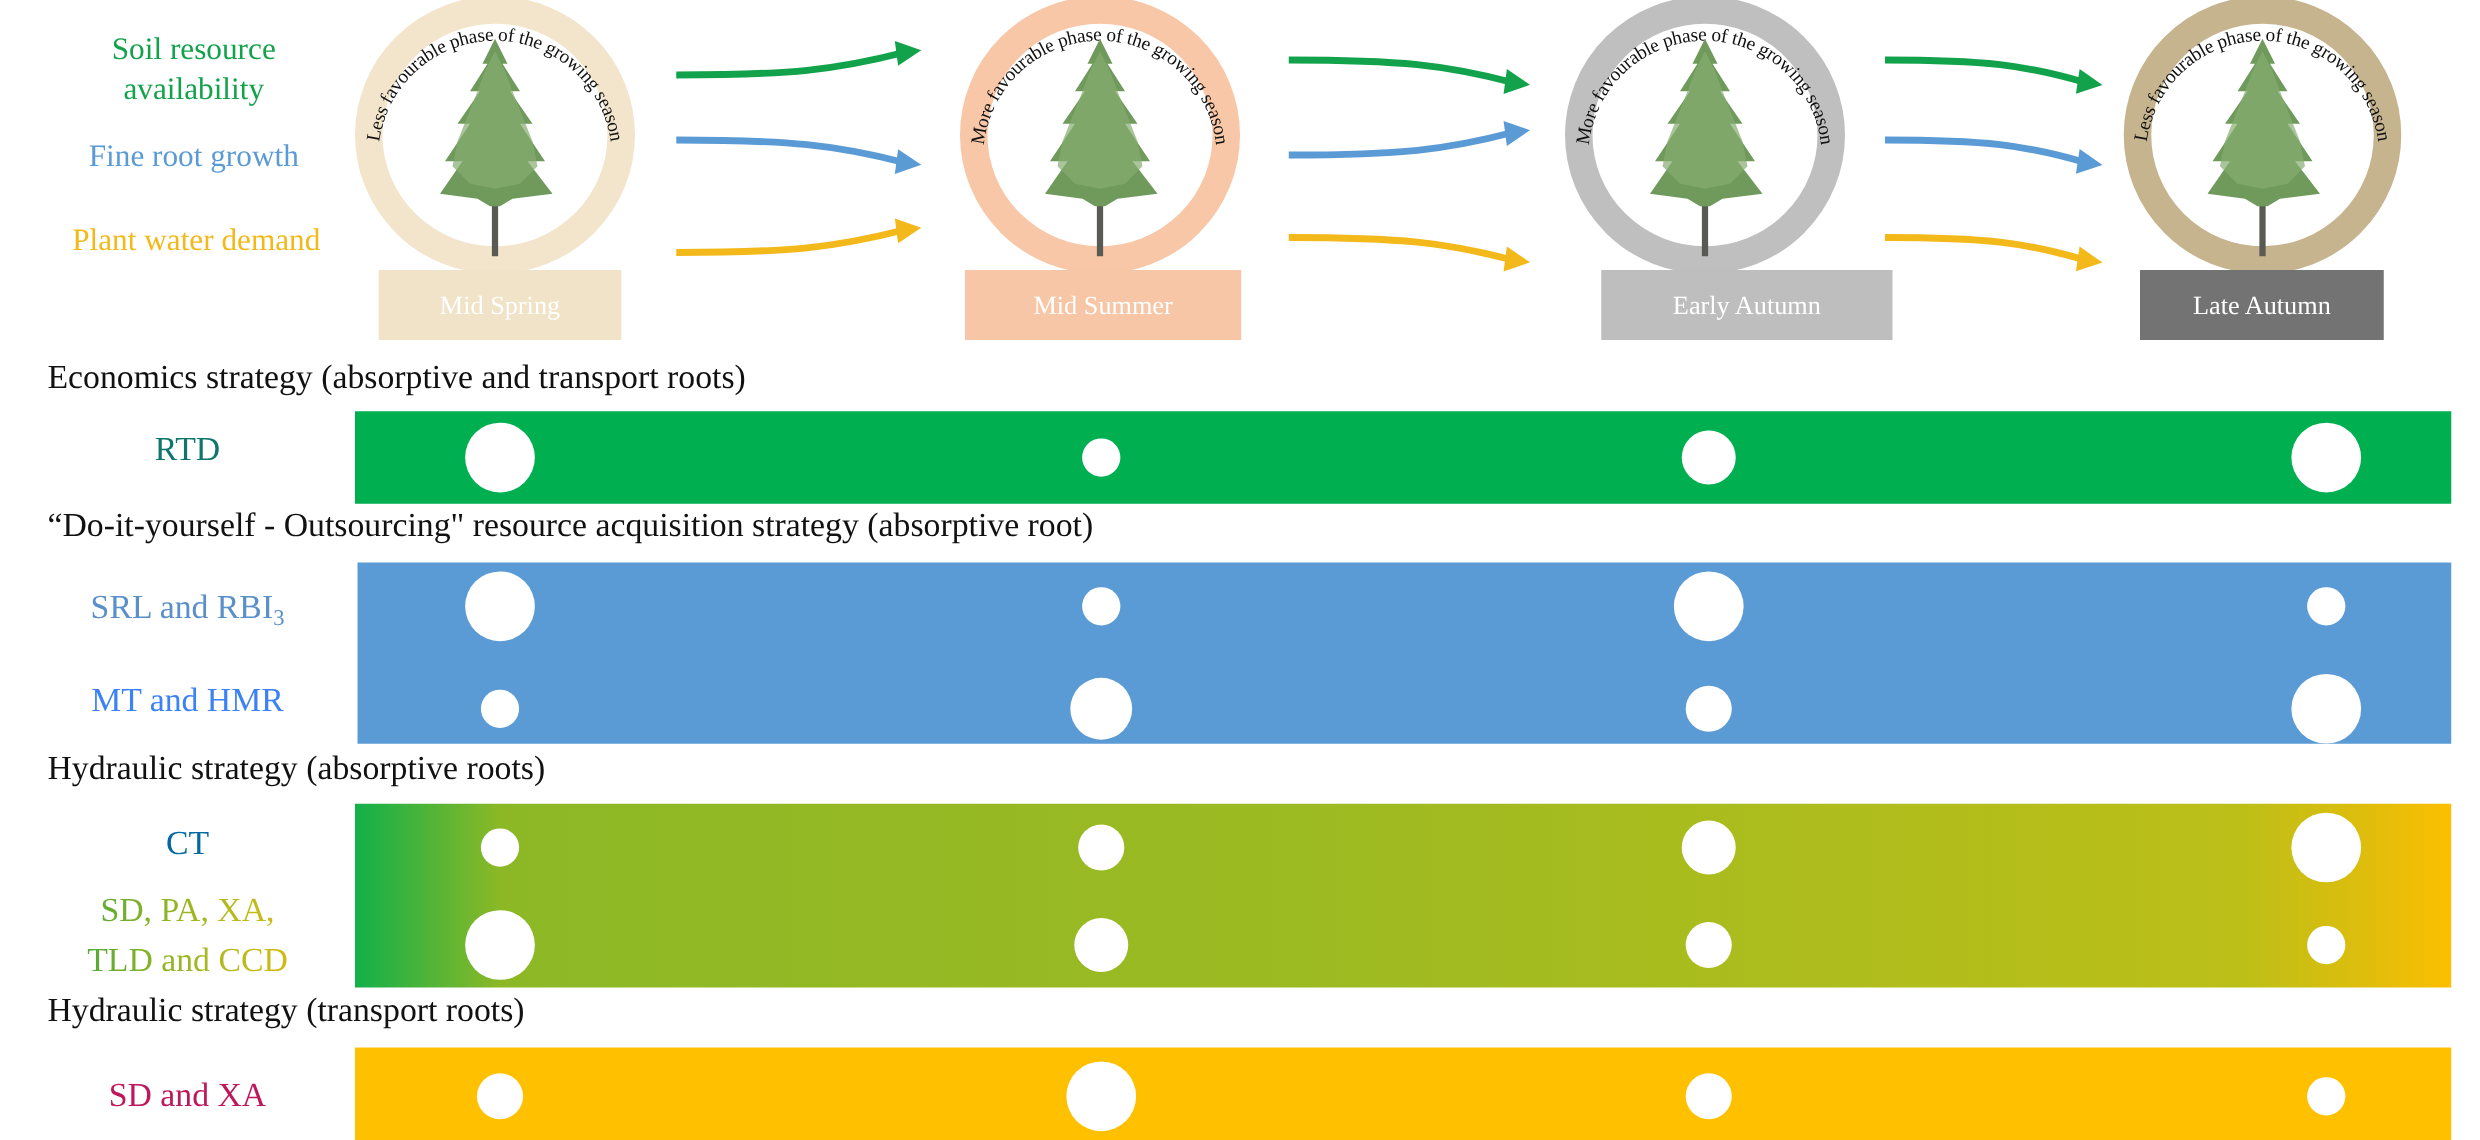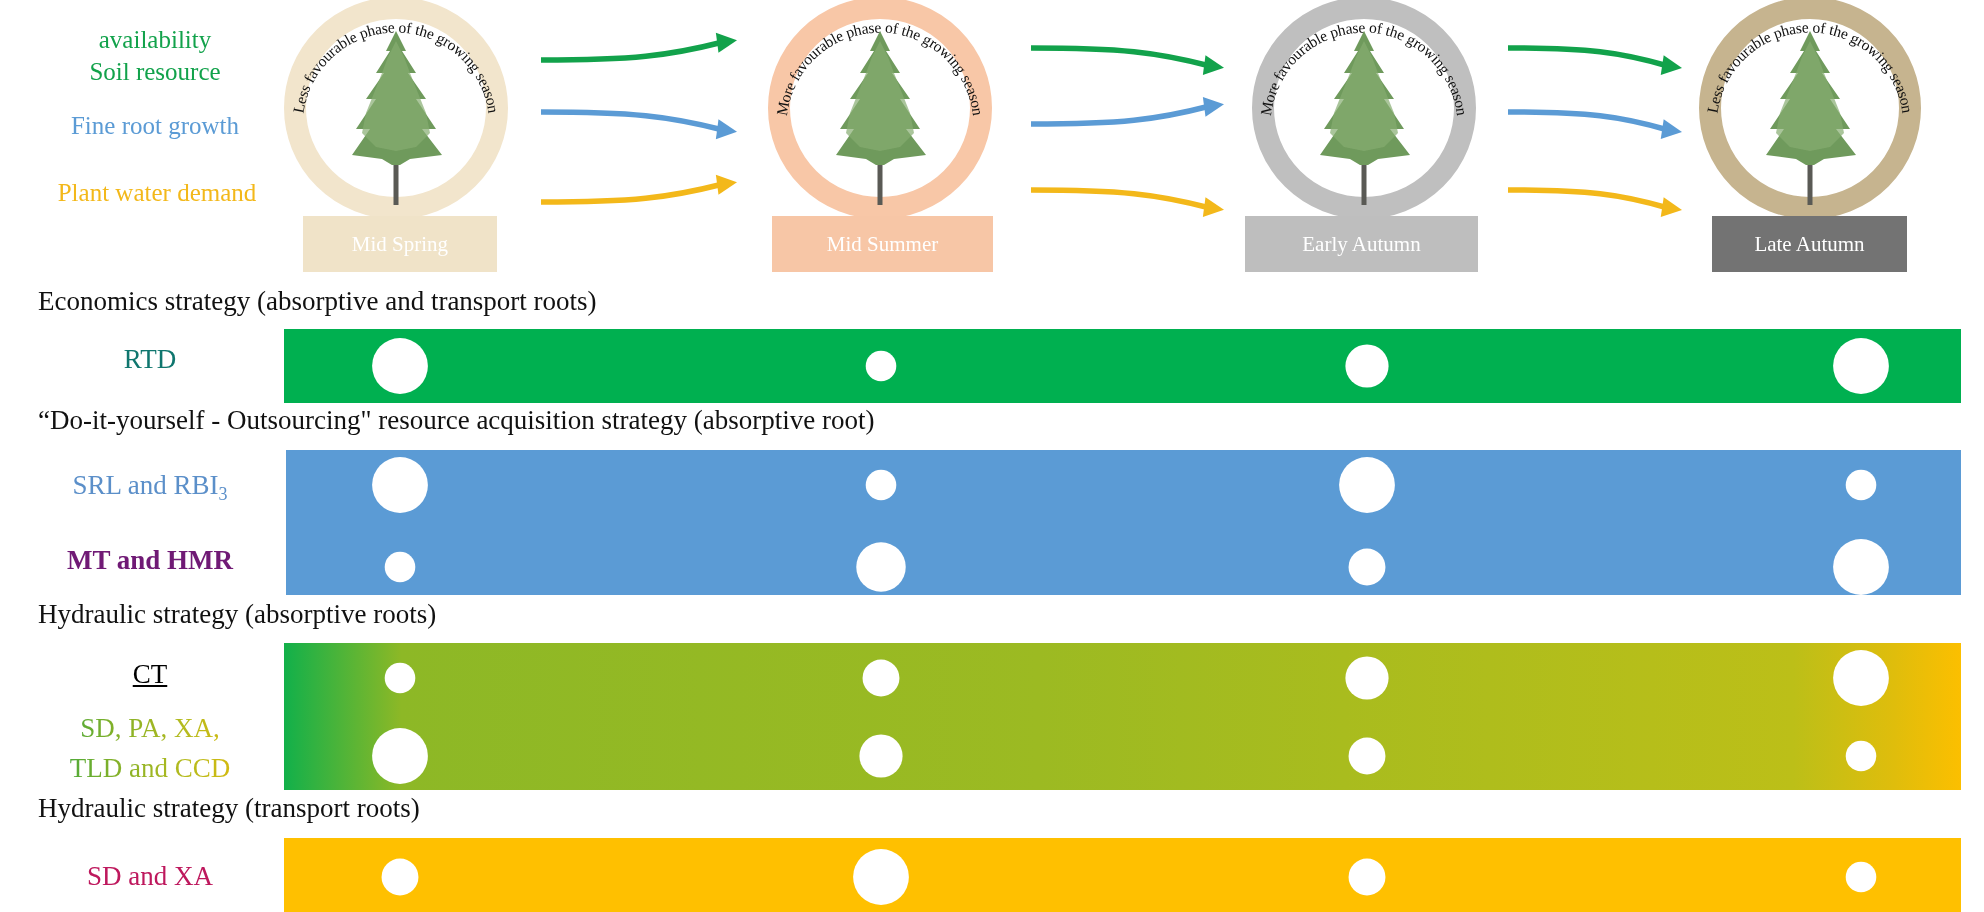--- a/index.html
+++ b/index.html
@@ -20,22 +20,22 @@
   .season-label { position: absolute; height: 56px; color: #ffffff; font-size: 21px;
                   text-align: center; line-height: 56px;
                   font-family: "Liberation Serif", "DejaVu Serif", serif; }
 </style>
 </head>
 <body>
 
 <div id="stage">
 
   <div class="legend-label" style="left:40px; top:24px; width:230px; color:#12a24b;">
+    <div>Soil resource</div>
     <div>availability</div>
-    <div>Soil resource</div>
   </div>
   <div class="legend-label" style="left:30px; top:110px; width:250px; color:#5b9bd5;">Fine root growth</div>
   <div class="legend-label" style="left:22px; top:177px; width:270px; color:#f3b81a;">Plant water demand</div>
 
   <svg id="top-svg" width="1984" height="280" style="position:absolute; left:0; top:0;" xmlns="http://www.w3.org/2000/svg">
     <defs>
       <g id="tree-shape">
         <rect x="-2.5" y="20" width="5" height="72" fill="#5a5a55"></rect>
         <path d="M0,-82 L10,-62 L6,-62 L20,-40 L12,-40 L30,-14 L20,-14 L40,16 L26,16 L46,42 L14,46 L4,52 L-4,52 L-14,46 L-44,42 L-26,16 L-40,16 L-20,-14 L-30,-14 L-12,-40 L-20,-40 L-6,-62 L-10,-62 Z" fill="#6f9a5c"></path>
         <path d="M0,-72 L8,-56 L14,-40 L22,-20 L30,0 L34,20 L20,34 L0,38 L-20,34 L-34,20 L-30,0 L-22,-20 L-14,-40 L-8,-56 Z" fill="#86ad70" opacity="0.7"></path>
@@ -102,34 +102,34 @@
         </g>
         <g>
           <path d="M 1508,190 C 1588,190 1620,194 1668,208" fill="none" stroke="#f3b81a" stroke-width="5.5" stroke-linecap="butt"></path>
           <polygon points="1682,210.07676634102341 1660.7378684133316,216.99932081110148 1663.7046774719363,197.22059375373556" fill="#f3b81a"></polygon>
         </g>
       </g>
   </svg>
 
   <div class="season-label" style="left:303px; top:216px; width:194px; background:#f0e3c8;">Mid Spring</div>
   <div class="season-label" style="left:772px; top:216px; width:221px; background:#f7c6a6;">Mid Summer</div>
-  <div class="season-label" style="left:1245px; top:216px; width:233px; background:#bebebe;">Early Autumn</div>
+  <div class="season-label" style="left:1281px; top:216px; width:233px; background:#bebebe;">Early Autumn</div>
   <div class="season-label" style="left:1712px; top:216px; width:195px; background:#737373;">Late Autumn</div>
 
   <div class="heading" style="top:286px;">Economics strategy (absorptive and transport roots)</div>
   <div class="heading" style="top:405px;">“Do-it-yourself - Outsourcing" resource acquisition strategy (absorptive root)</div>
   <div class="heading" style="top:599px;">Hydraulic strategy (absorptive roots)</div>
   <div class="heading" style="top:793px;">Hydraulic strategy (transport roots)</div>
 
   <div class="row-label" style="top:339px; color:#0f766e;">RTD</div>
   <div class="row-label" style="top:465px; color:#5b8fc9;">
     <span>SRL and RBI</span><sub>3</sub>
   </div>
-  <div class="row-label" style="top:540px; color:#701a75;font-weight:bold;">MT and HMR</div>
-  <div class="row-label" style="top:654px; color:#000000;text-decoration:underline;">CT</div>
+  <div class="row-label" style="top:540px; color:#3b82f6;">MT and HMR</div>
+  <div class="row-label" style="top:654px; color:#0369a1;">CT</div>
   <div class="row-label" style="top:708px;">
     <div class="grad-text">SD, PA, XA,</div>
     <div class="grad-text">TLD and CCD</div>
   </div>
   <div class="row-label" style="top:856px; color:#be185d;">SD and XA</div>
 
   <svg id="bars-svg" width="1984" height="912" style="position:absolute; left:0; top:0; pointer-events:none;" xmlns="http://www.w3.org/2000/svg">
     <defs>
       <linearGradient id="hydGrad" x1="0" y1="0" x2="1" y2="0">
         <stop offset="0" stop-color="#12b04a"></stop>

